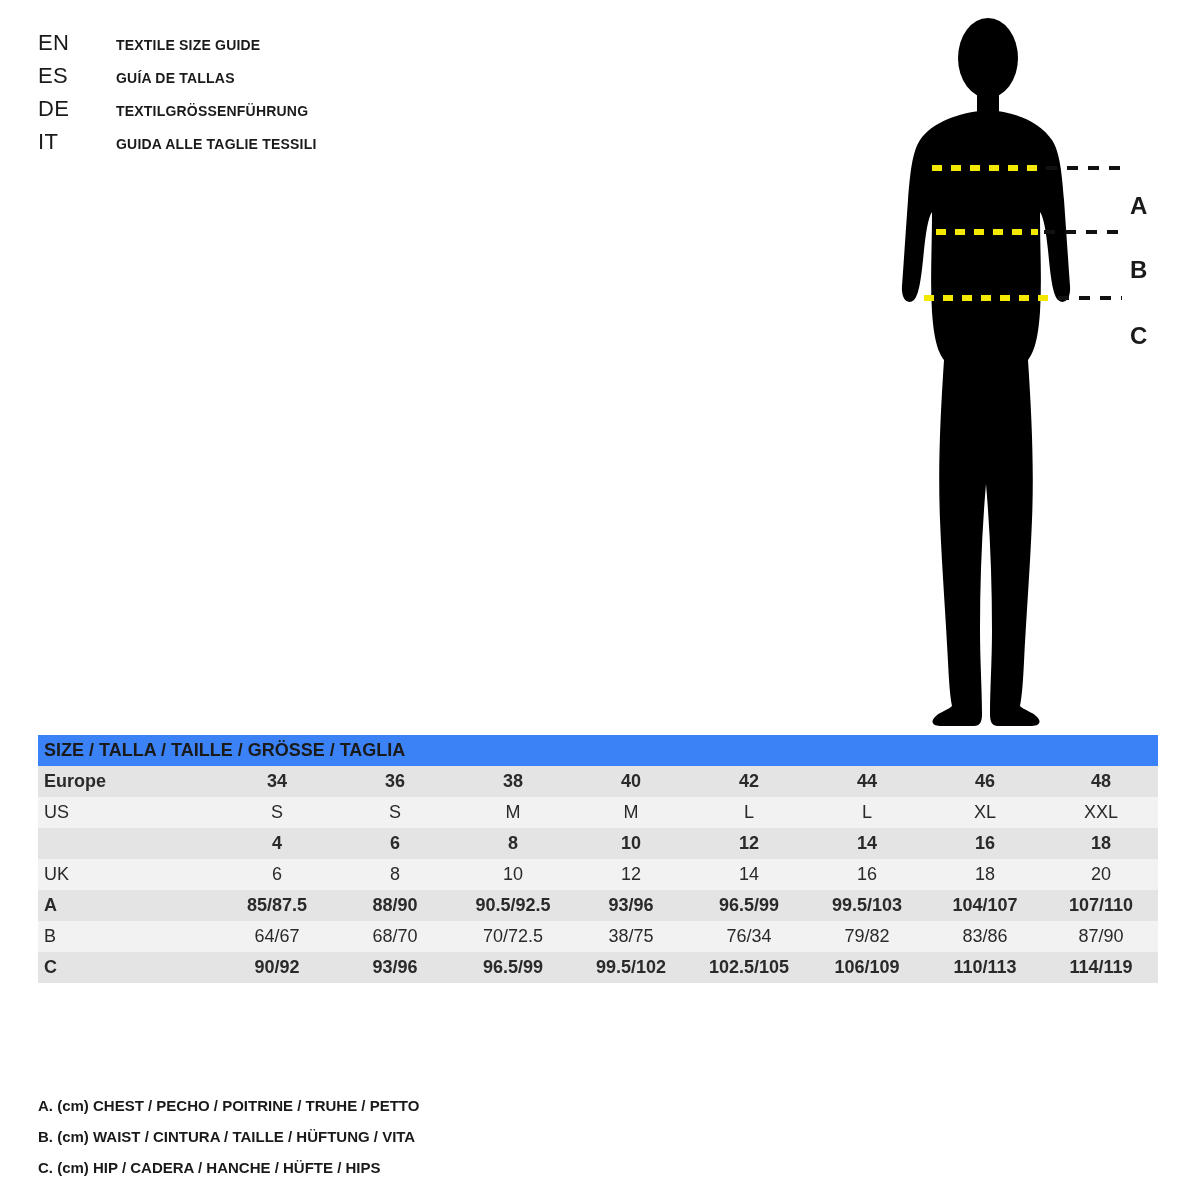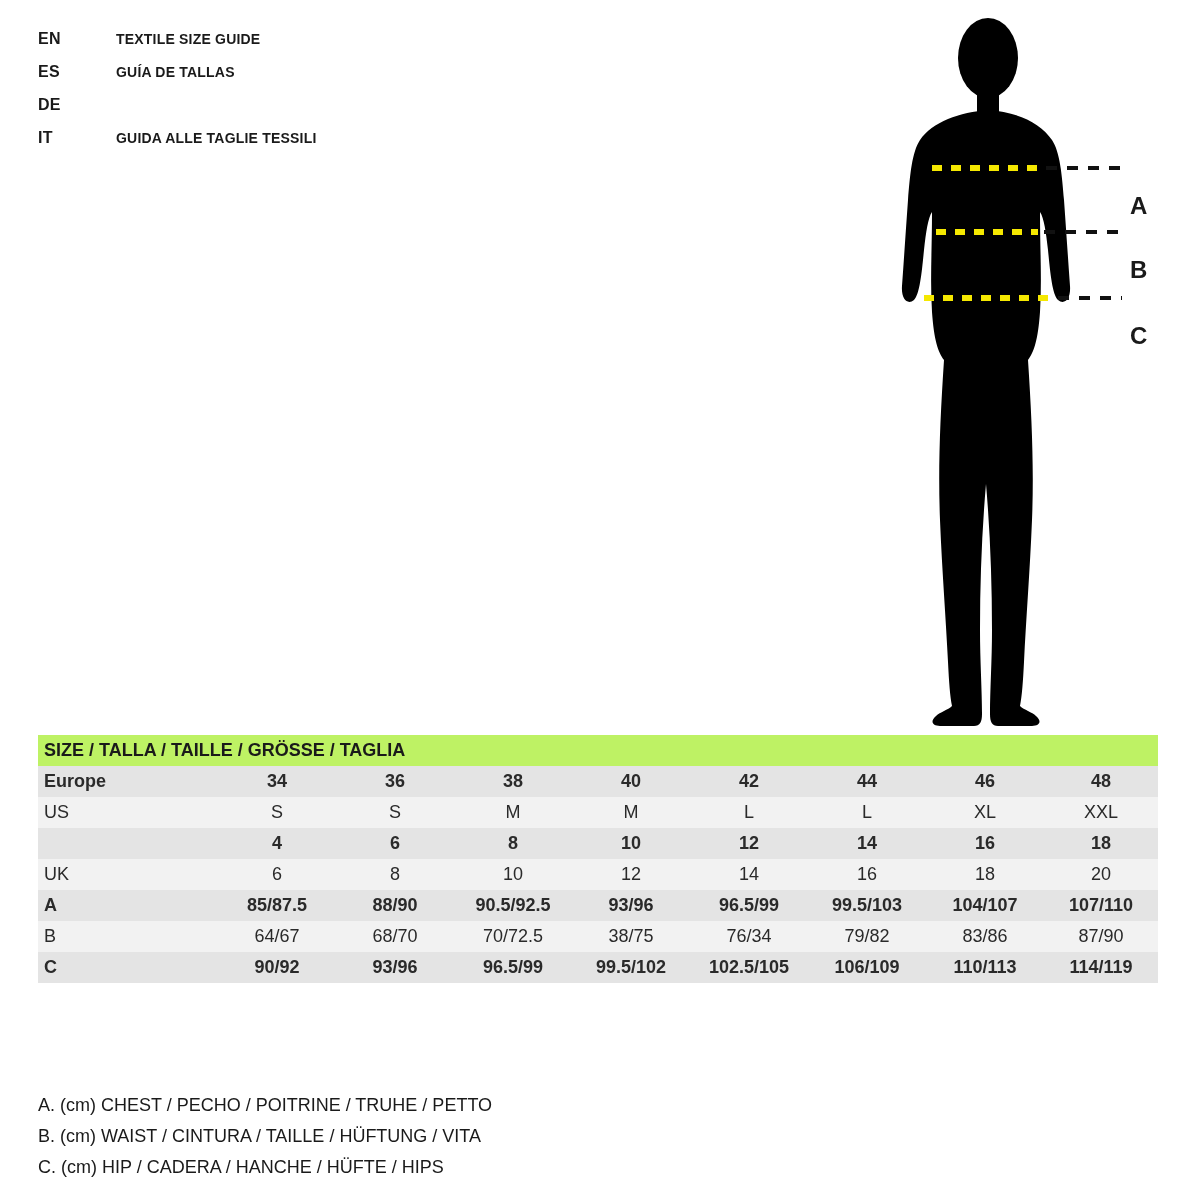--- a/index.html
+++ b/index.html
@@ -23,22 +23,22 @@
     left: 38px;
     width: 520px;
   }
   .lang-row {
     display: flex;
     align-items: baseline;
     height: 33px;
   }
   .lang-code {
     width: 78px;
-    font-size: 16px;
-    font-weight: bold;
+    font-size: 22px;
+    font-weight: normal;
     letter-spacing: 0.3px;
     color: #1a1a1a;
   }
   .lang-title {
     font-size: 14px;
     font-weight: bold;
     letter-spacing: 0.2px;
     color: #1a1a1a;
     white-space: nowrap;
   }
@@ -85,59 +85,60 @@
     text-align: center;
     color: #2a2a2a;
     font-weight: normal;
     border: none;
   }
   table.size-table th.head-cell {
     text-align: left;
     padding-left: 6px;
     font-size: 18px;
     font-weight: bold;
-    background: #bef264;
+    background: #3b82f6;
     color: #1a1a1a;
   }
   table.size-table td.row-label {
     text-align: left;
     padding-left: 6px;
   }
   tr.band-dark td { background: #e4e4e4; font-weight: bold; }
   tr.band-light td { background: #f2f2f2; margin-left: 36px; }
 
   
   .legend {
     position: absolute;
     top: 1090px;
     left: 38px;
     width: 800px;
   }
   .legend-line {
-    font-size: 18px;
-    font-weight: normal;
+    font-size: 15px;
+    font-weight: bold;
     color: #1a1a1a;
     line-height: 31px;
     white-space: nowrap;
   }
 </style>
 </head>
 <body>
 
 <div class="lang-block">
   <div class="lang-row">
     <span class="lang-code">EN</span>
     <span class="lang-title">TEXTILE SIZE GUIDE</span>
   </div>
   <div class="lang-row">
     <span class="lang-code">ES</span>
     <span class="lang-title">GUÍA DE TALLAS</span>
   </div>
   <div class="lang-row">
     <span class="lang-code">DE</span>
+    <span class="lang-title">TEXTILGRÖSSENFÜHRUNG</span>
   </div>
   <div class="lang-row">
     <span class="lang-code">IT</span>
     <span class="lang-title">GUIDA ALLE TAGLIE TESSILI</span>
   </div>
 </div>
 
 <div class="figure-wrap">
   <svg width="360" height="740" viewBox="0 0 360 740">
     <g fill="#000000">

